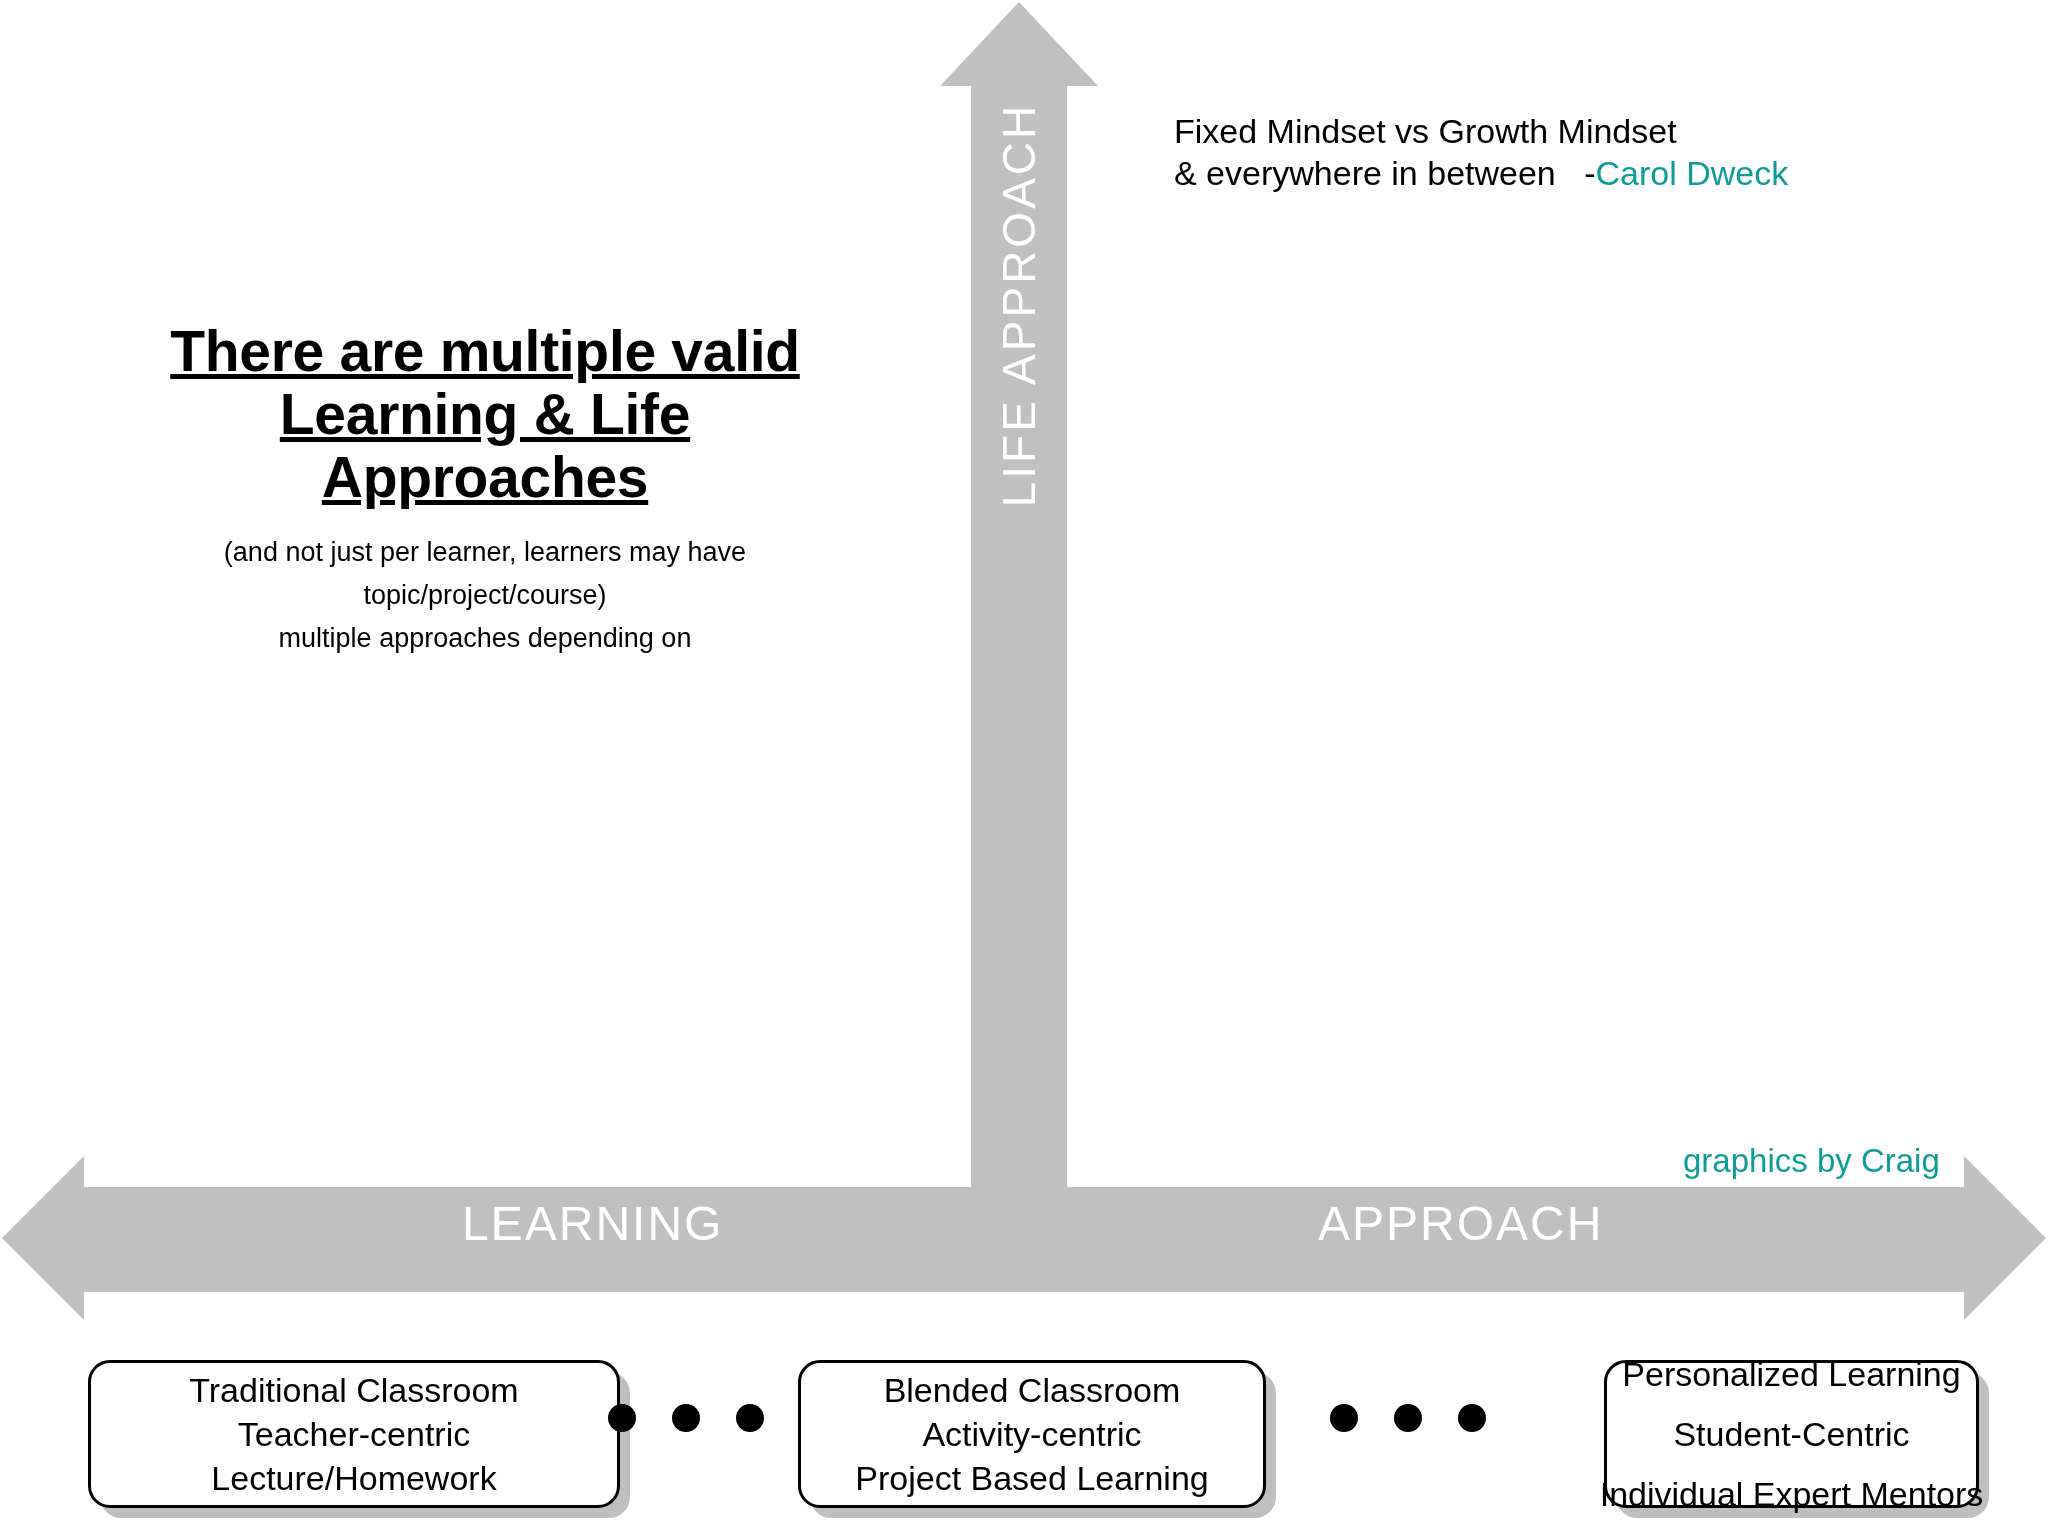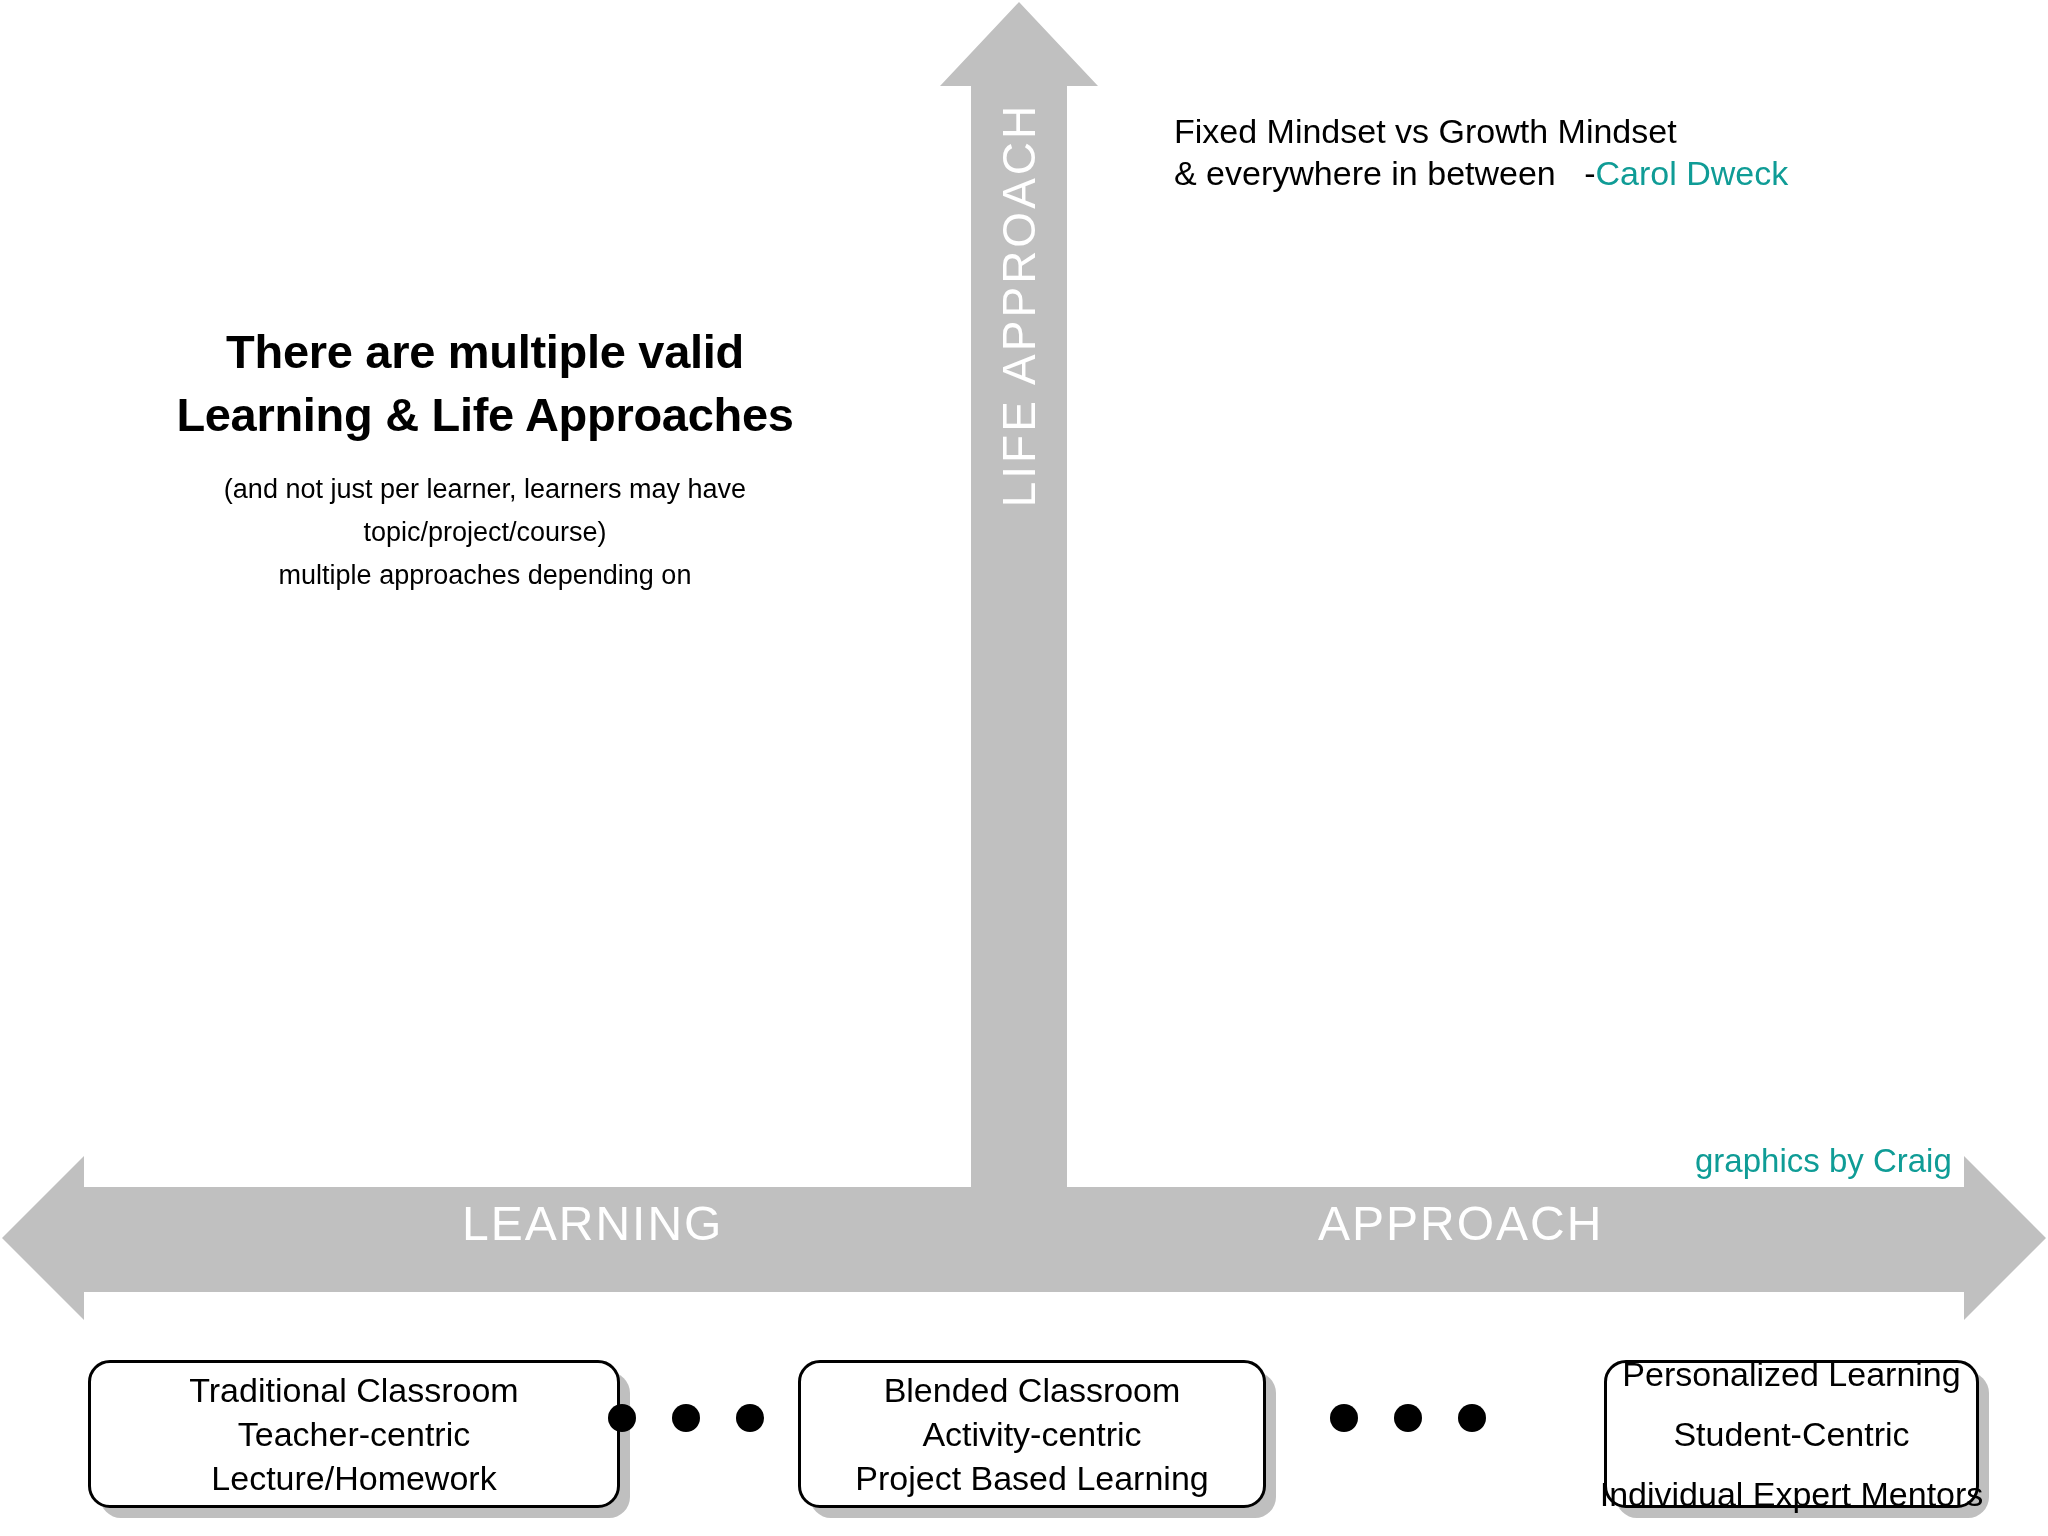--- a/index.html
+++ b/index.html
@@ -62,25 +62,26 @@
 
   
   #headline-block {
     position: absolute;
     left: 140px;
     top: 320px;
     width: 690px;
     text-align: center;
   }
   #headline-title {
-    font-size: 47px;
+    font-size: 57px;
     font-weight: bold;
     color: #000000;
     line-height: 63px;
     letter-spacing: -0.3px;
+    text-decoration: underline;
   }
   #headline-note {
     margin-top: 22px;
     font-size: 27px;
     color: #000000;
     line-height: 43px;
   }
 
   
   #dweck-note {
@@ -95,21 +96,20 @@
   #dweck-attrib { color: #0f9c96; }
 
   
   #credit {
     position: absolute;
     left: 1683px;
     top: 1142px;
     font-size: 33px;
     color: #0f9c96;
     white-space: nowrap;
-    margin-left: 12px;
   }
 
   
   .approach-box {
     position: absolute;
     top: 1360px;
     height: 148px;
     background: #ffffff;
     border: 3px solid #000000;
     border-radius: 22px;

